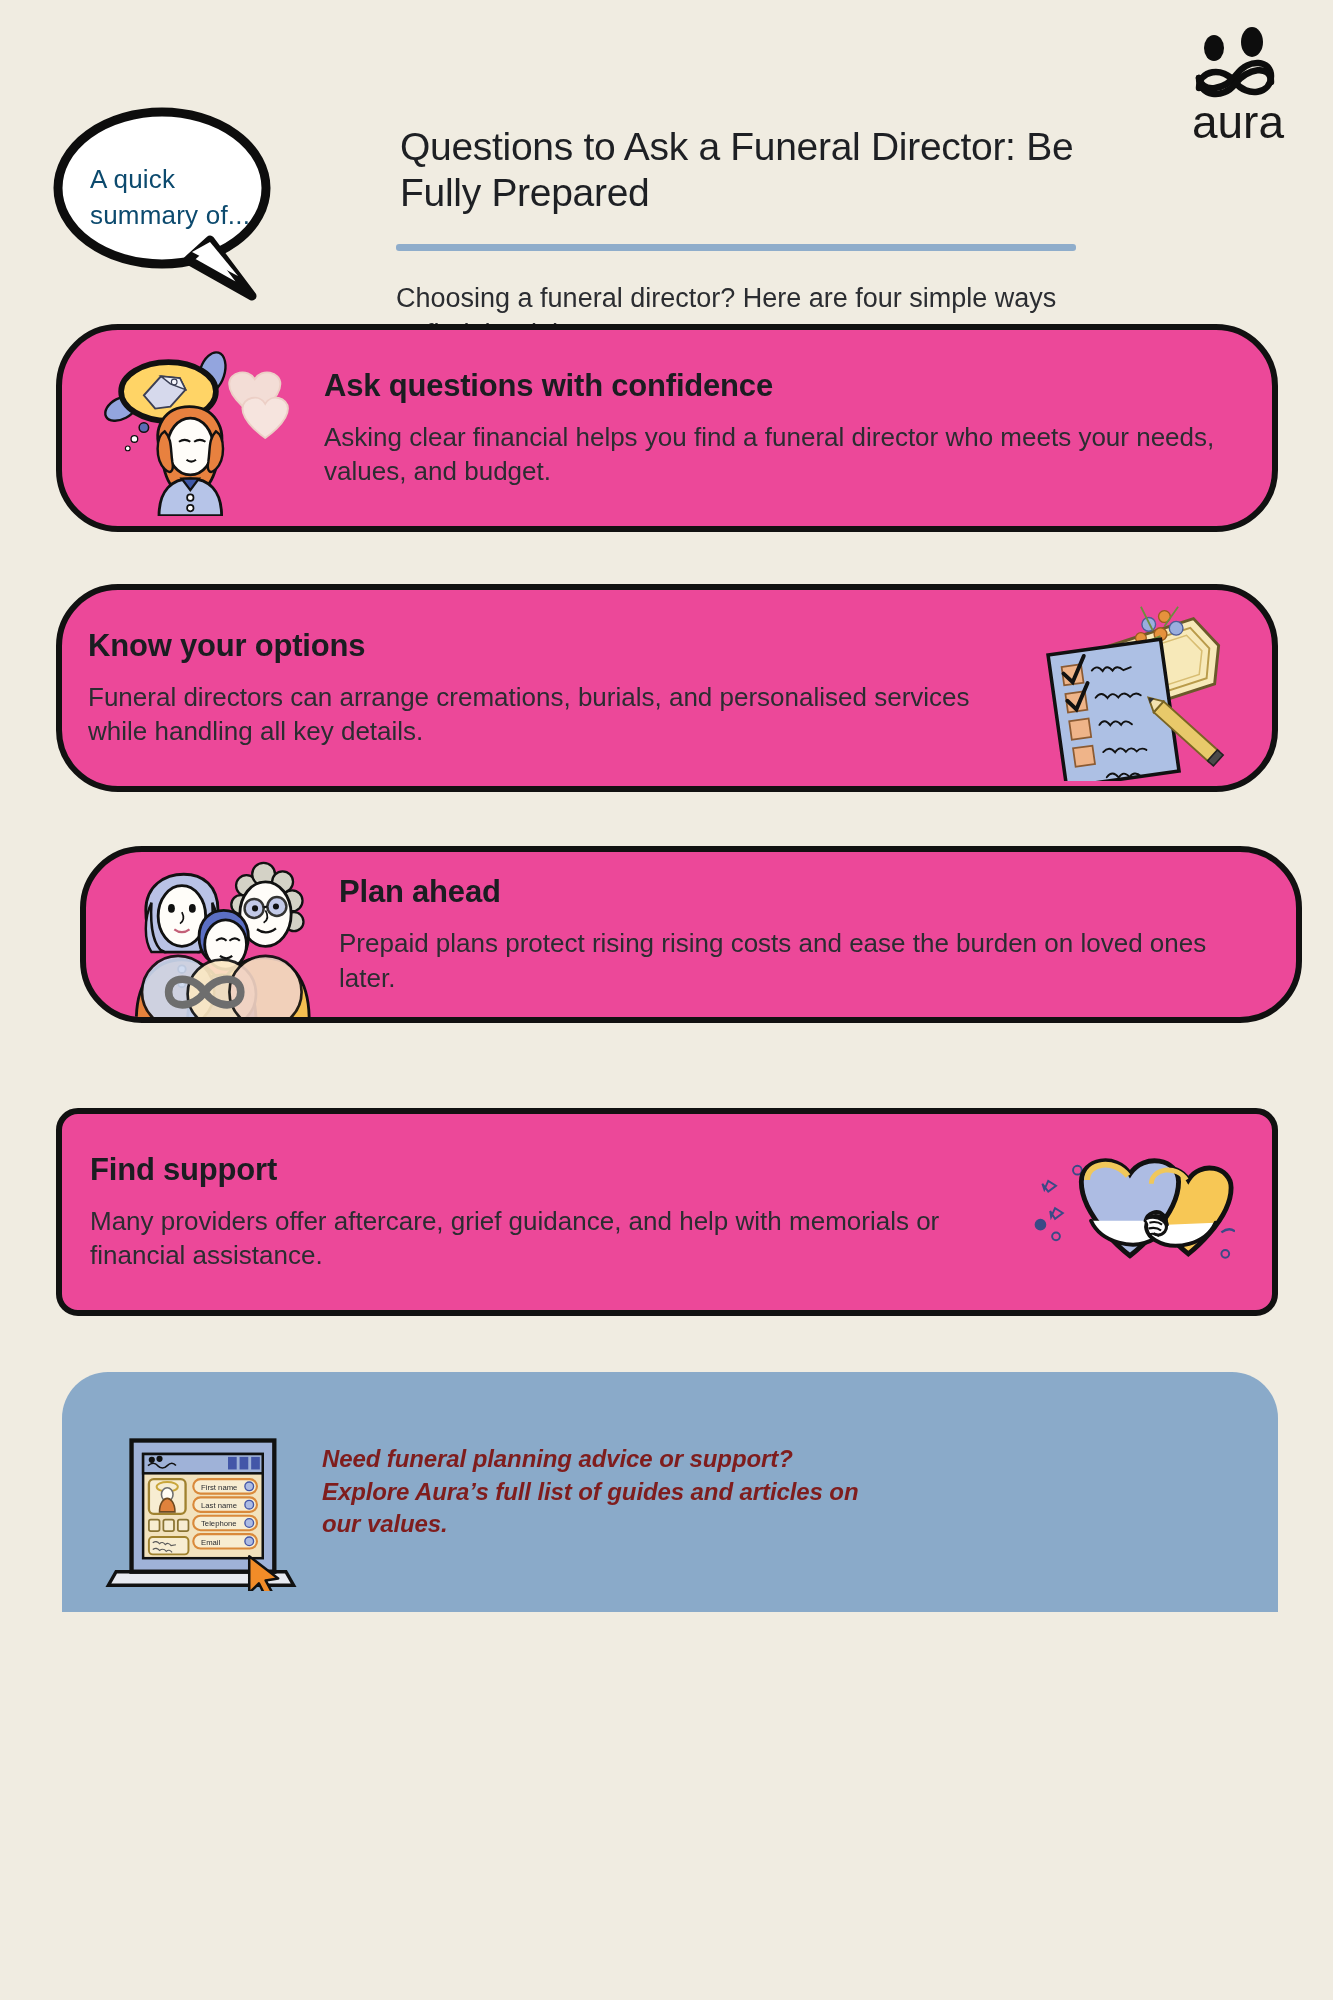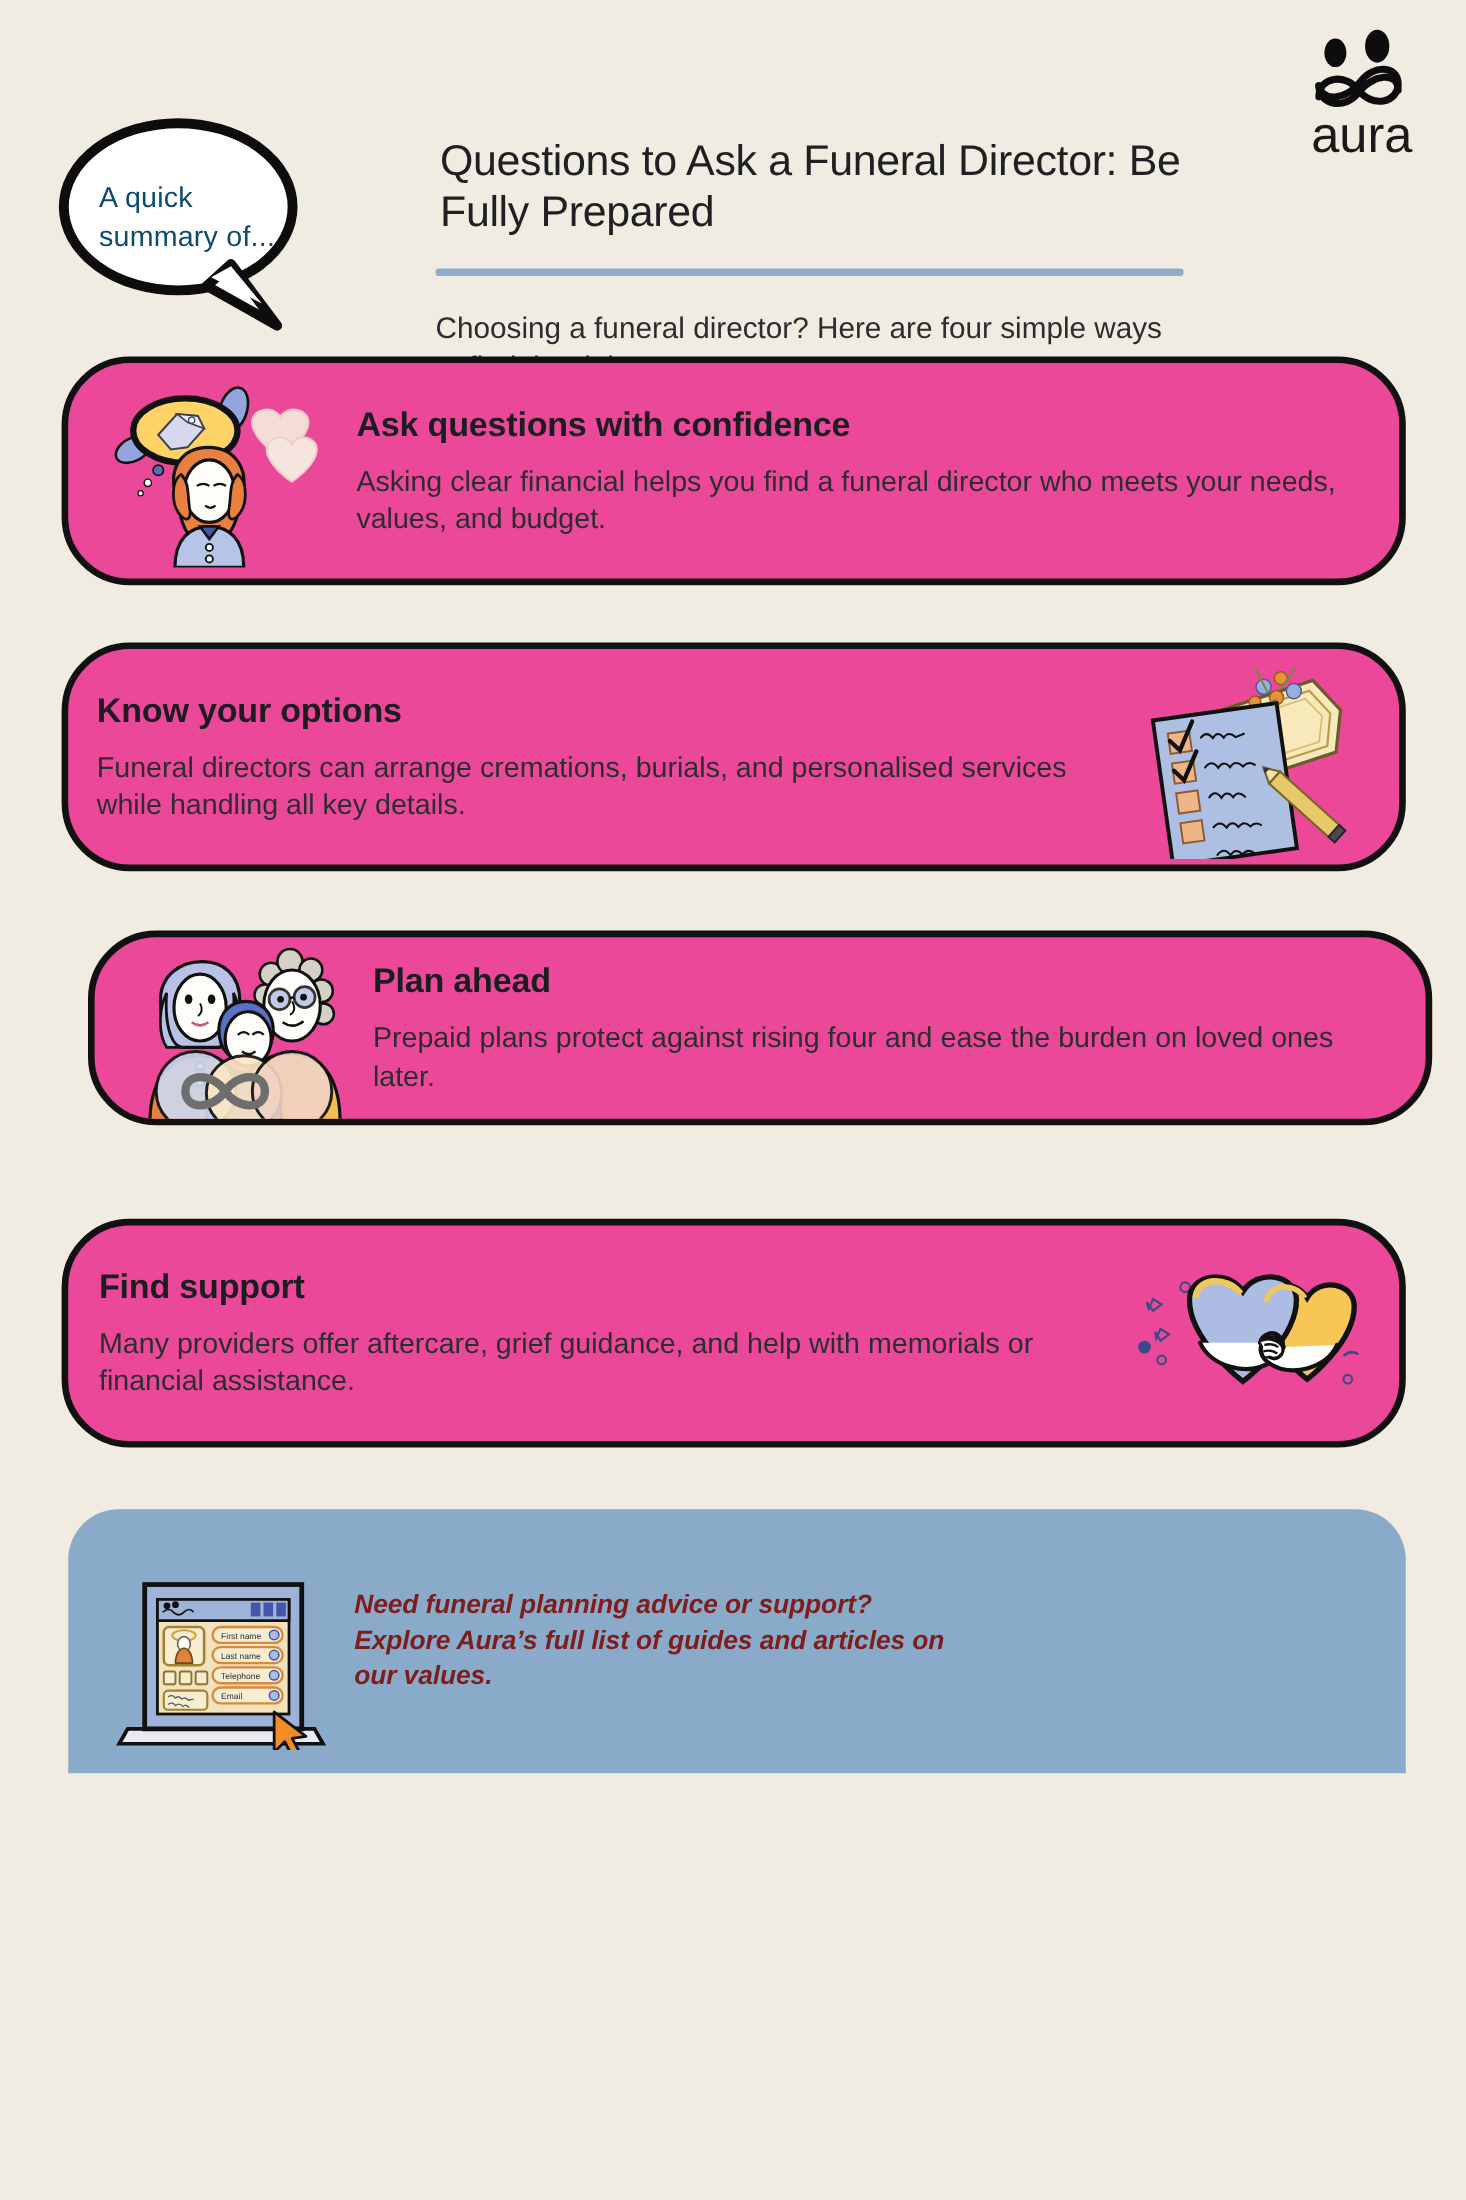--- a/index.html
+++ b/index.html
@@ -128,21 +128,21 @@
   #card-1 .card-body { padding-left: 8px; }
 
   #card-2 { top: 584px; height: 208px; }
   #card-2 .card-body { padding-left: 26px; padding-right: 10px; }
   #card-2 .card-art { width: 230px; padding-right: 20px; }
 
   #card-3 { top: 846px; height: 177px; margin-left: 24px; }
   #card-3 .card-art { width: 215px; padding-left: 24px; }
   #card-3 .card-body { padding-left: 14px; }
 
-  #card-4 { top: 1108px; height: 208px; }
+  #card-4 { top: 1108px; height: 208px; border-radius: 22px; }
   #card-4 .card-body { padding-left: 28px; padding-right: 10px; }
   #card-4 .card-art { width: 240px; padding-right: 24px; }
 
   
   .footer {
     position: absolute;
     left: 62px;
     top: 1372px;
     width: 1216px;
     height: 240px;
@@ -345,21 +345,21 @@
           <path d="M102 112 q7 5 13 0" fill="none" stroke="#111" stroke-width="2.2"></path>
 
           <circle cx="58" cy="150" r="38" fill="#cdd8ef" stroke="#111" stroke-width="2.8" opacity="0.92"></circle>
           <circle cx="104" cy="152" r="36" fill="#fbe8c3" stroke="#111" stroke-width="2.8" opacity="0.92"></circle>
           <circle cx="150" cy="150" r="38" fill="#f0d2c4" stroke="#111" stroke-width="2.8" opacity="0.92"></circle>
           <path d="M48 150 C48 132 74 132 86 150 C98 168 124 168 124 150 C124 132 98 132 86 150 C74 168 48 168 48 150 Z" fill="none" stroke="#6e6e6e" stroke-width="8" stroke-linecap="round"></path>
         </svg>
       </div>
       <div class="card-body">
         <h2 class="card-title">Plan ahead</h2>
-        <p class="card-desc">Prepaid plans protect against rising four and ease the burden on loved ones later.</p>
+        <p class="card-desc">Prepaid plans protect rising rising costs and ease the burden on loved ones later.</p>
       </div>
     </div>
   </div>
 
   <div class="card" id="card-4">
     <div class="card-inner">
       <div class="card-body">
         <h2 class="card-title">Find support</h2>
         <p class="card-desc">Many providers offer aftercare, grief guidance, and help with memorials or financial assistance.</p>
       </div>

